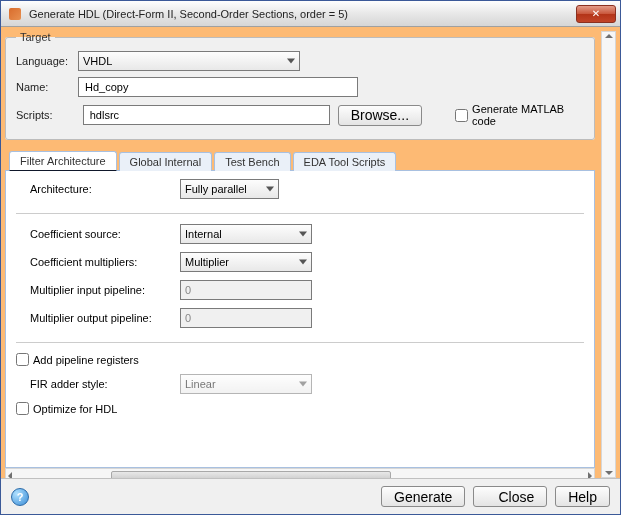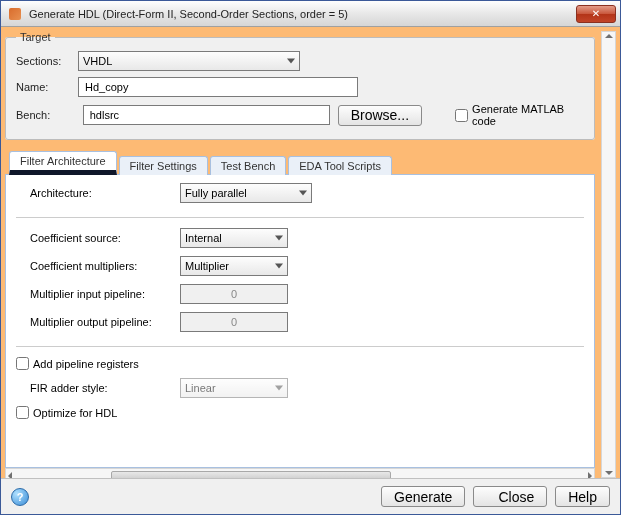--- a/index.html
+++ b/index.html
@@ -116,21 +116,21 @@
   }
   .select .caret {
     position: absolute;
     right: 4px; top: 50%;
     transform: translateY(-50%);
     width: 0; height: 0;
     border-left: 4px solid transparent;
     border-right: 4px solid transparent;
     border-top: 5px solid #555;
   }
-  .textinput { background: #fff; justify-content: center; }
+  .textinput { background: #fff; }
   .textinput.disabled { background: #f0f0f0; color: #888; }
   .textinput input {
     border: none; outline: none; background: transparent;
     width: 100%; font-family: inherit; font-size: 11px;
   }
 
   .lang-select { width: 222px; }
   .name-input { width: 280px; }
   .folder-input { width: 260px; }
 
@@ -169,44 +169,44 @@
     border-top-left-radius: 3px;
     border-top-right-radius: 3px;
     margin-right: 2px;
     color: #333;
     cursor: pointer;
     position: relative;
     top: 1px;
   }
   .tab.active {
     background: #fff;
-    border-bottom: 5px solid #0f172a;
+    border-bottom: 1px solid #0f172a;
   }
   .tab-panel {
     background: #fff;
     border: 1px solid #a8c0e0;
     border-top: none;
     padding: 8px 10px;
     flex: 1;
     display: flex;
     flex-direction: column;
   }
   .panel-wrap {
     display: flex;
     flex-direction: column;
     height: calc(100% - 110px);
   }
   .arch-row { display: flex; align-items: center; margin-bottom: 8px; margin-left: 14px; }
   .arch-row .albl { width: 150px; }
-  .arch-select { width: 132px; }
+  .arch-select { width: 99px; }
   .sep {
     border-top: 1px solid #ccc;
     margin: 6px 0 10px 0;
   }
-  .coef-select { width: 108px; }
+  .coef-select { width: 132px; }
 
   .hscroll-area {
     margin-top: auto;
     height: 15px;
     background: #f6f6f6;
     border: 1px solid #d6d6d6;
     display: flex;
     align-items: center;
     padding: 0 2px;
   }
@@ -263,52 +263,52 @@
     </div>
   </div>
 
   <div class="content-outer">
     <div class="content">
 
       <fieldset class="target">
         <legend>Target</legend>
 
         <div class="form-row">
-          <label class="lbl">Sections:</label>
+          <label class="lbl">Language:</label>
           <div class="select lang-select">
             <span>VHDL</span>
             <span class="caret"></span>
           </div>
         </div>
 
         <div class="form-row">
           <label class="lbl">Name:</label>
           <div class="textinput name-input">
             <input value="Hd_copy" style="">
           </div>
         </div>
 
         <div class="form-row" style="gap:8px;">
-          <label class="lbl">Bench:</label>
+          <label class="lbl">Scripts:</label>
           <div class="textinput folder-input">
             <input value="hdlsrc" style="">
           </div>
           <button class="btn">Browse...</button>
           <div style="width:18px;"></div>
           <div class="check-row">
             <input type="checkbox" style="">
             <span>Generate MATLAB code</span>
           </div>
         </div>
       </fieldset>
 
       <div class="panel-wrap">
         <div class="tabs">
           <div class="tab active">Filter Architecture</div>
-          <div class="tab">Filter Settings</div>
+          <div class="tab">Global Internal</div>
           <div class="tab">Test Bench</div>
           <div class="tab">EDA Tool Scripts</div>
         </div>
 
         <div class="tab-panel">
 
           <div class="arch-row">
             <span class="albl">Architecture:</span>
             <div class="select arch-select">
               <span>Fully parallel</span>

